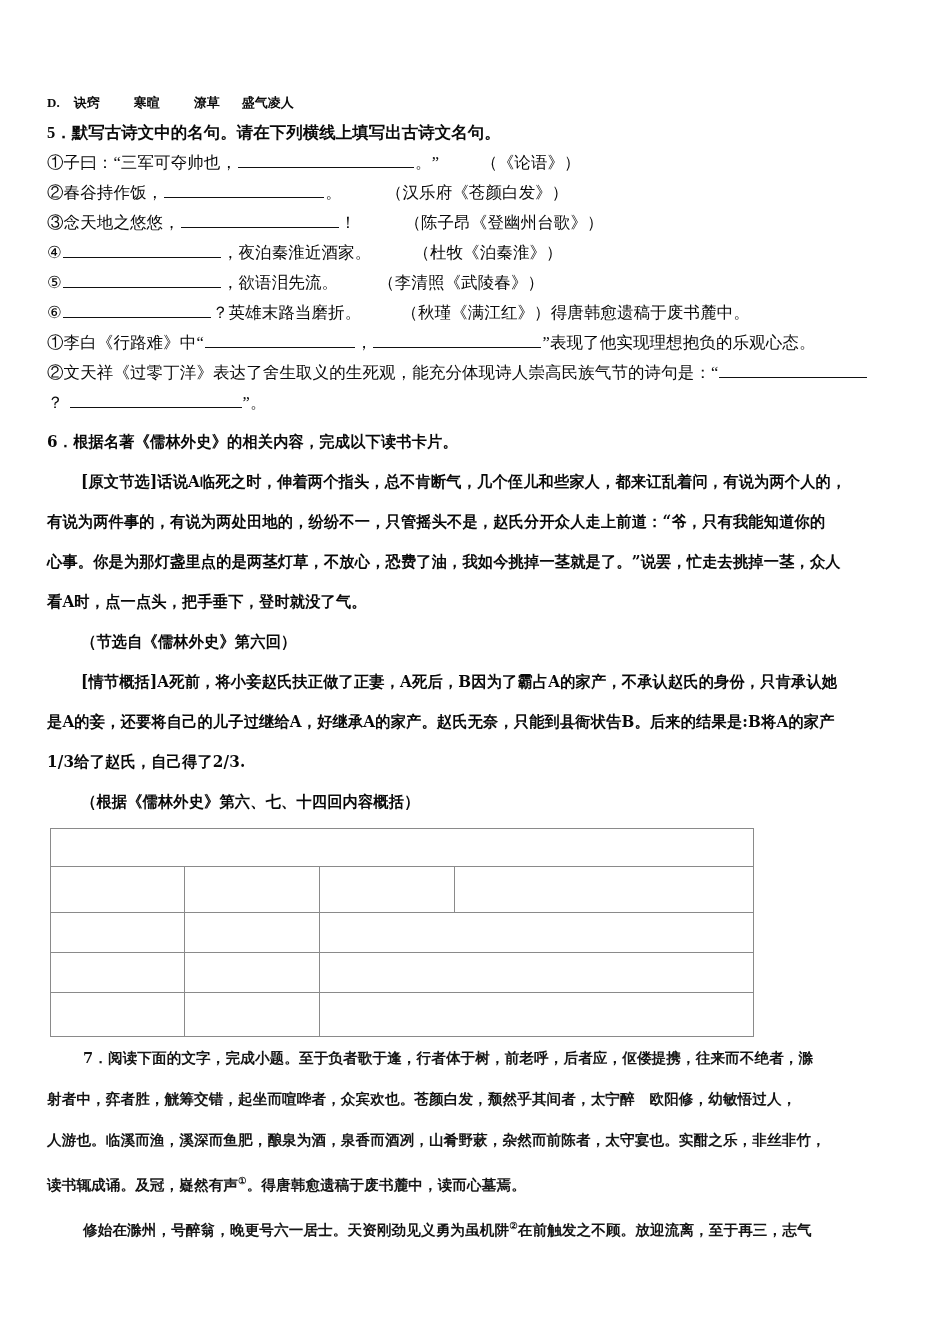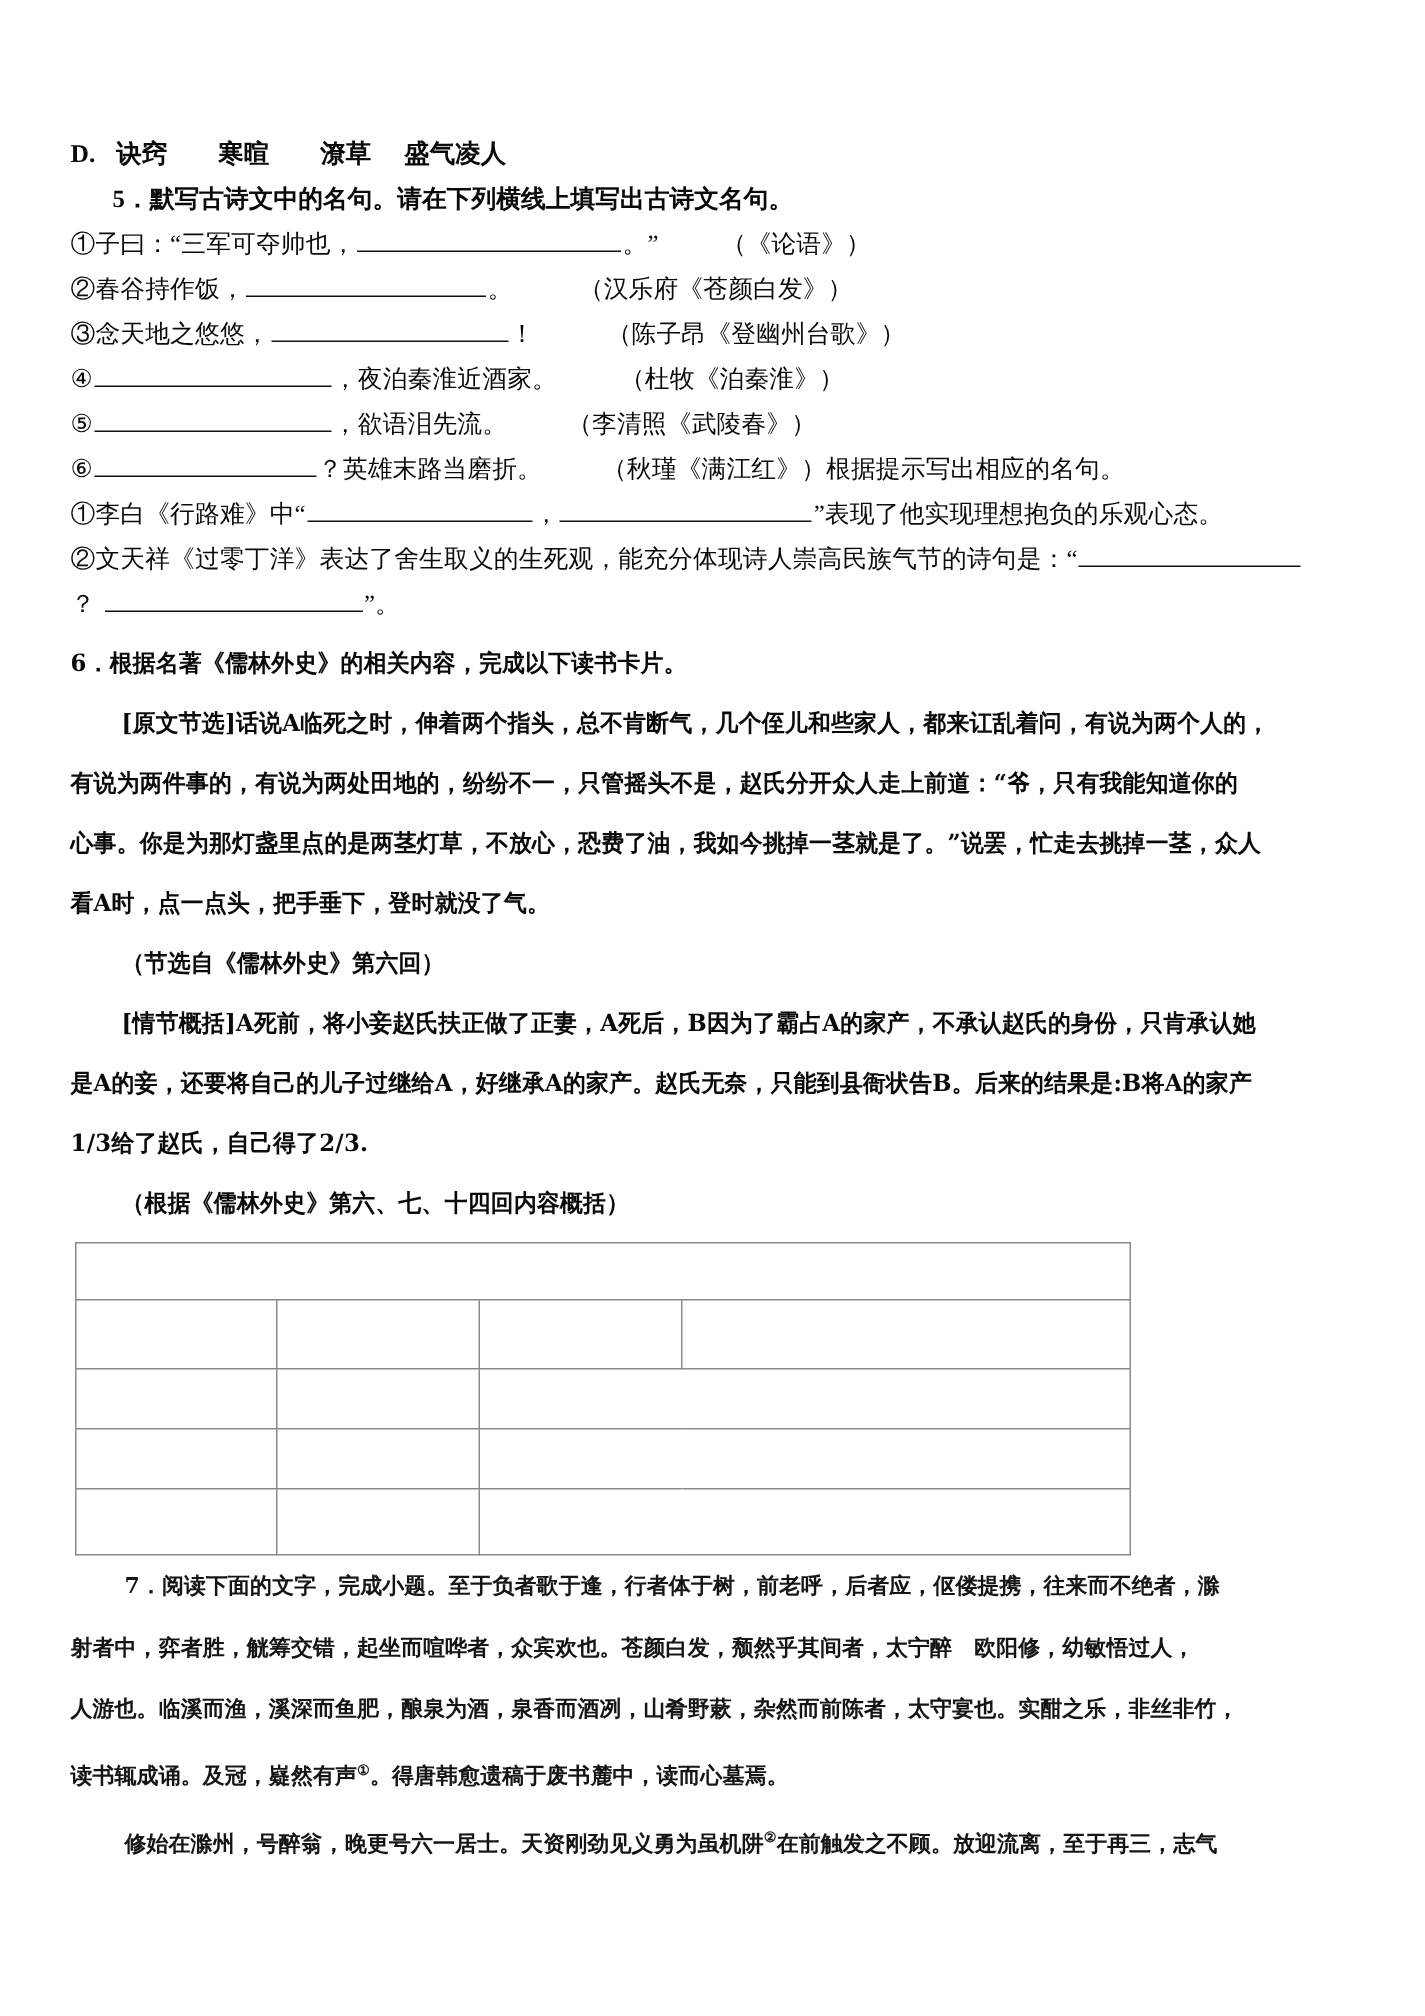--- a/index.html
+++ b/index.html
@@ -40,24 +40,23 @@
     letter-spacing: 0.1px;
   }
   .bold {
     font-weight: normal;
   }
   .q-head {
     font-size: 16.5px;
     line-height: 30px;
     font-weight: bold;
     white-space: nowrap;
-    margin-left: 28px;
   }
   .opt-row {
-    font-size: 17px;
+    font-size: 13px;
     line-height: 30px;
     font-weight: bold;
     white-space: nowrap;
   }
   .opt-row .gap { display: inline-block; width: 34px; }
   .opt-label { margin-right: 6px; }
 
   
   .blank {
     display: inline-block;
@@ -166,21 +165,21 @@
 
     <div class="line bold">
       <span>④</span><span class="blank" style="width:158px"></span><span>，夜泊秦淮近酒家。</span><span class="sp" style="width:42px"></span><span>（杜牧《泊秦淮》）</span>
     </div>
 
     <div class="line bold">
       <span>⑤</span><span class="blank" style="width:158px"></span><span>，欲语泪先流。</span><span class="sp" style="width:40px"></span><span>（李清照《武陵春》）</span>
     </div>
 
     <div class="line bold">
-      <span>⑥</span><span class="blank" style="width:148px"></span><span>？英雄末路当磨折。</span><span class="sp" style="width:40px"></span><span>（秋瑾《满江红》）根据提示写出相应的名句。</span>
+      <span>⑥</span><span class="blank" style="width:148px"></span><span>？英雄末路当磨折。</span><span class="sp" style="width:40px"></span><span>（秋瑾《满江红》）得唐韩愈遗稿于废书麓中。</span>
     </div>
 
     <div class="line bold">
       <span>①</span><span>李白《行路难》中“</span><span class="blank" style="width:150px"></span><span>，</span><span class="blank" style="width:168px"></span><span>”表现了他实现理想抱负的乐观心态。</span>
     </div>
 
     <div class="line bold">
       <span>②</span><span>文天祥《过零丁洋》表达了舍生取义的生死观，能充分体现诗人崇高民族气节的诗句是：“</span><span class="blank" style="width:148px"></span>
     </div>
 

